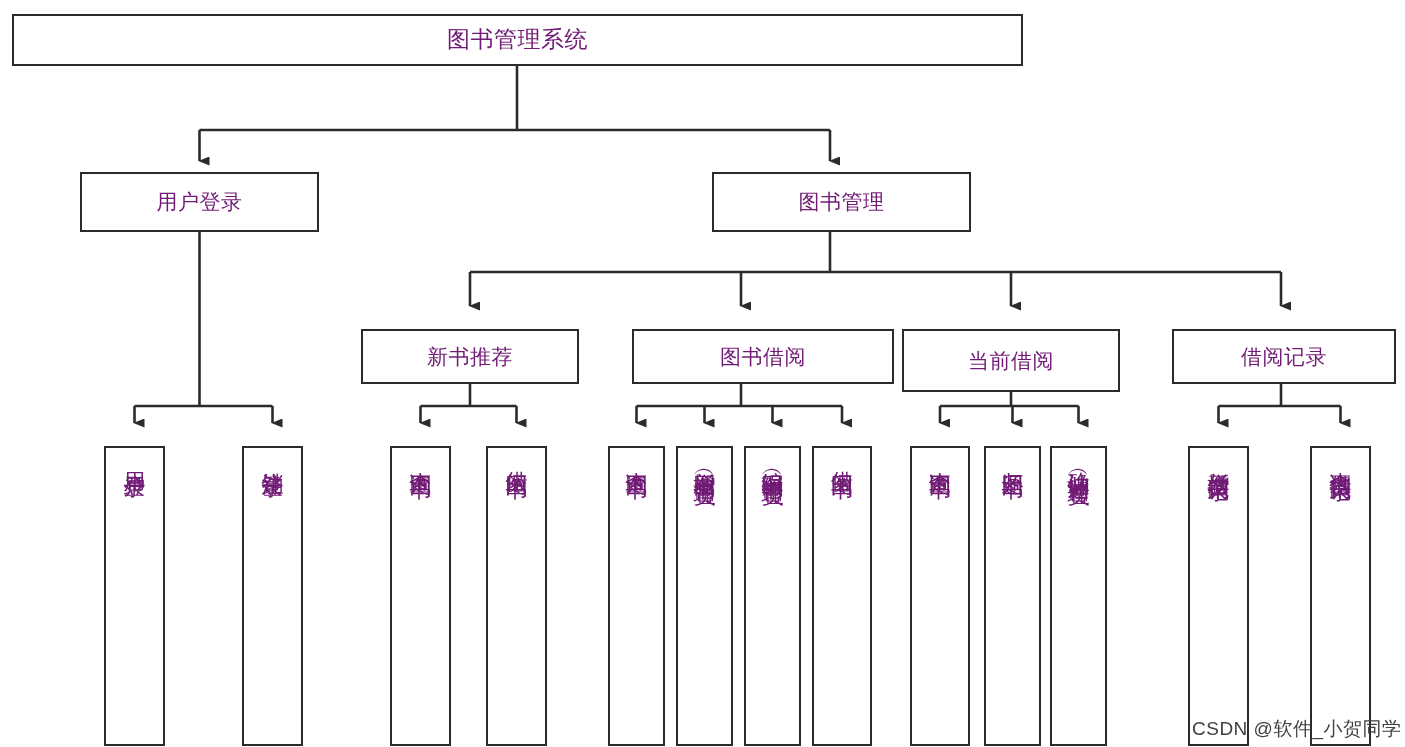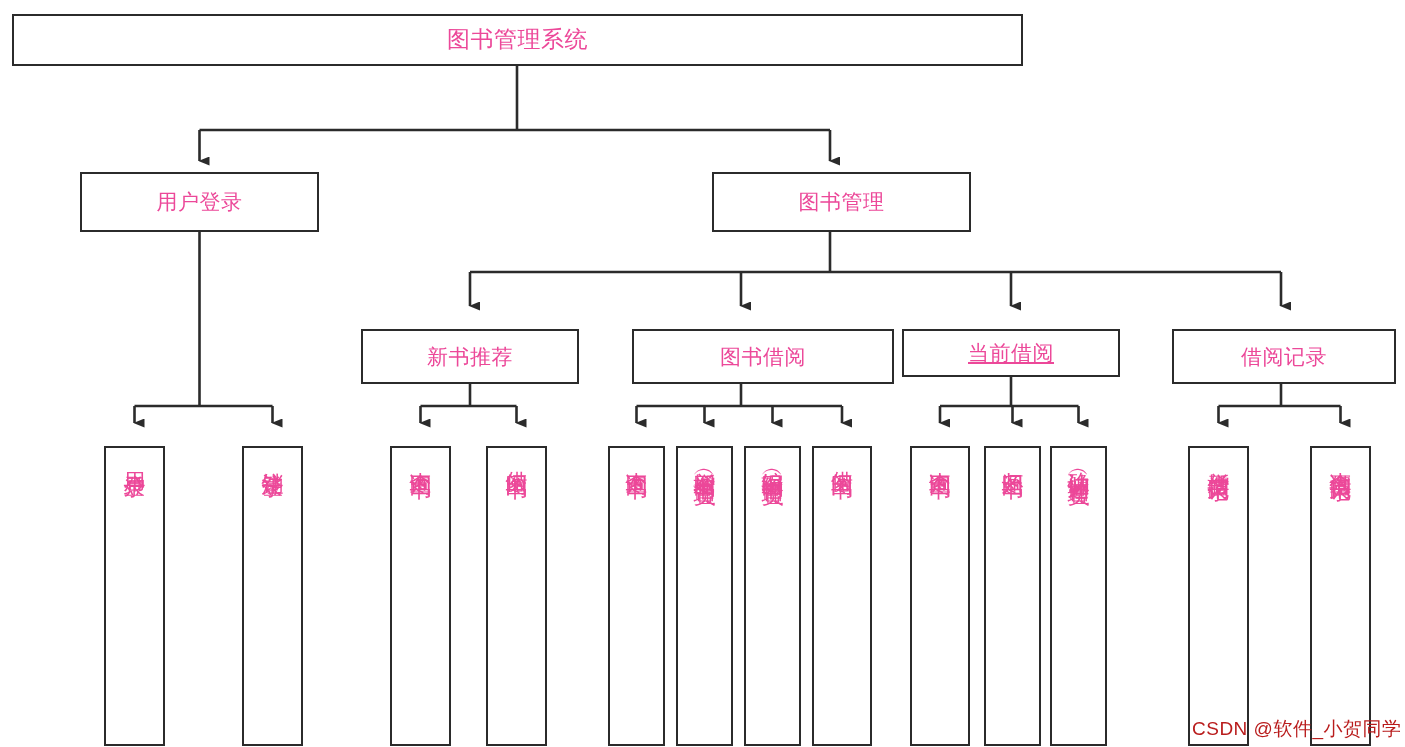--- a/index.html
+++ b/index.html
@@ -26,21 +26,21 @@
     height: 747px;
   }
   .node {
     position: absolute;
     box-sizing: border-box;
     background: #ffffff;
     border: 2px solid #2b2b2b;
     display: flex;
     align-items: center;
     justify-content: center;
-    color: #ec4899;
+    color: #701a75;
     z-index: 3;
   }
   .node.root {
     font-size: 23px;
   }
   .node.level2 {
     font-size: 21px;
   }
   .node.level3 {
     font-size: 21px;
@@ -61,21 +61,21 @@
   .node.leaf .node-label {
     writing-mode: vertical-rl;
     text-orientation: upright;
     line-height: 1.0;
     letter-spacing: 2px;
     font-size: 22px;
     white-space: nowrap;
   }
   .watermark {
     position: absolute;
-    color: #b91c1c;
+    color: #404040;
     font-size: 19px;
     letter-spacing: 0.5px;
     z-index: 5;
     white-space: nowrap;
     pointer-events: none;
   }
 </style>
 </head>
 <body>
 
@@ -133,21 +133,21 @@
       </div>
       <div class="node level2" style="left: 712px; top: 172px; width: 259px; height: 60px;">
         <span class="node-label">图书管理</span>
       </div>
       <div class="node level3" style="left: 361px; top: 317px; width: 218px; height: 55px;">
         <span class="node-label">新书推荐</span>
       </div>
       <div class="node level3" style="left: 632px; top: 317px; width: 262px; height: 55px;">
         <span class="node-label">图书借阅</span>
       </div>
-      <div class="node level3" style="left: 902px; top: 317px; width: 218px; height: 48px; text-decoration: underline;">
+      <div class="node level3" style="left: 902px; top: 317px; width: 218px; height: 63px;">
         <span class="node-label">当前借阅</span>
       </div>
       <div class="node level3" style="left: 1172px; top: 317px; width: 224px; height: 55px;">
         <span class="node-label">借阅记录</span>
       </div>
       <div class="node level3 leaf" style="left: 104px; top: 434px; width: 61px; height: 300px;">
         <span class="node-label">用户登录</span>
       </div>
       <div class="node level3 leaf" style="left: 242px; top: 434px; width: 61px; height: 300px;">
         <span class="node-label">注销登录</span>

